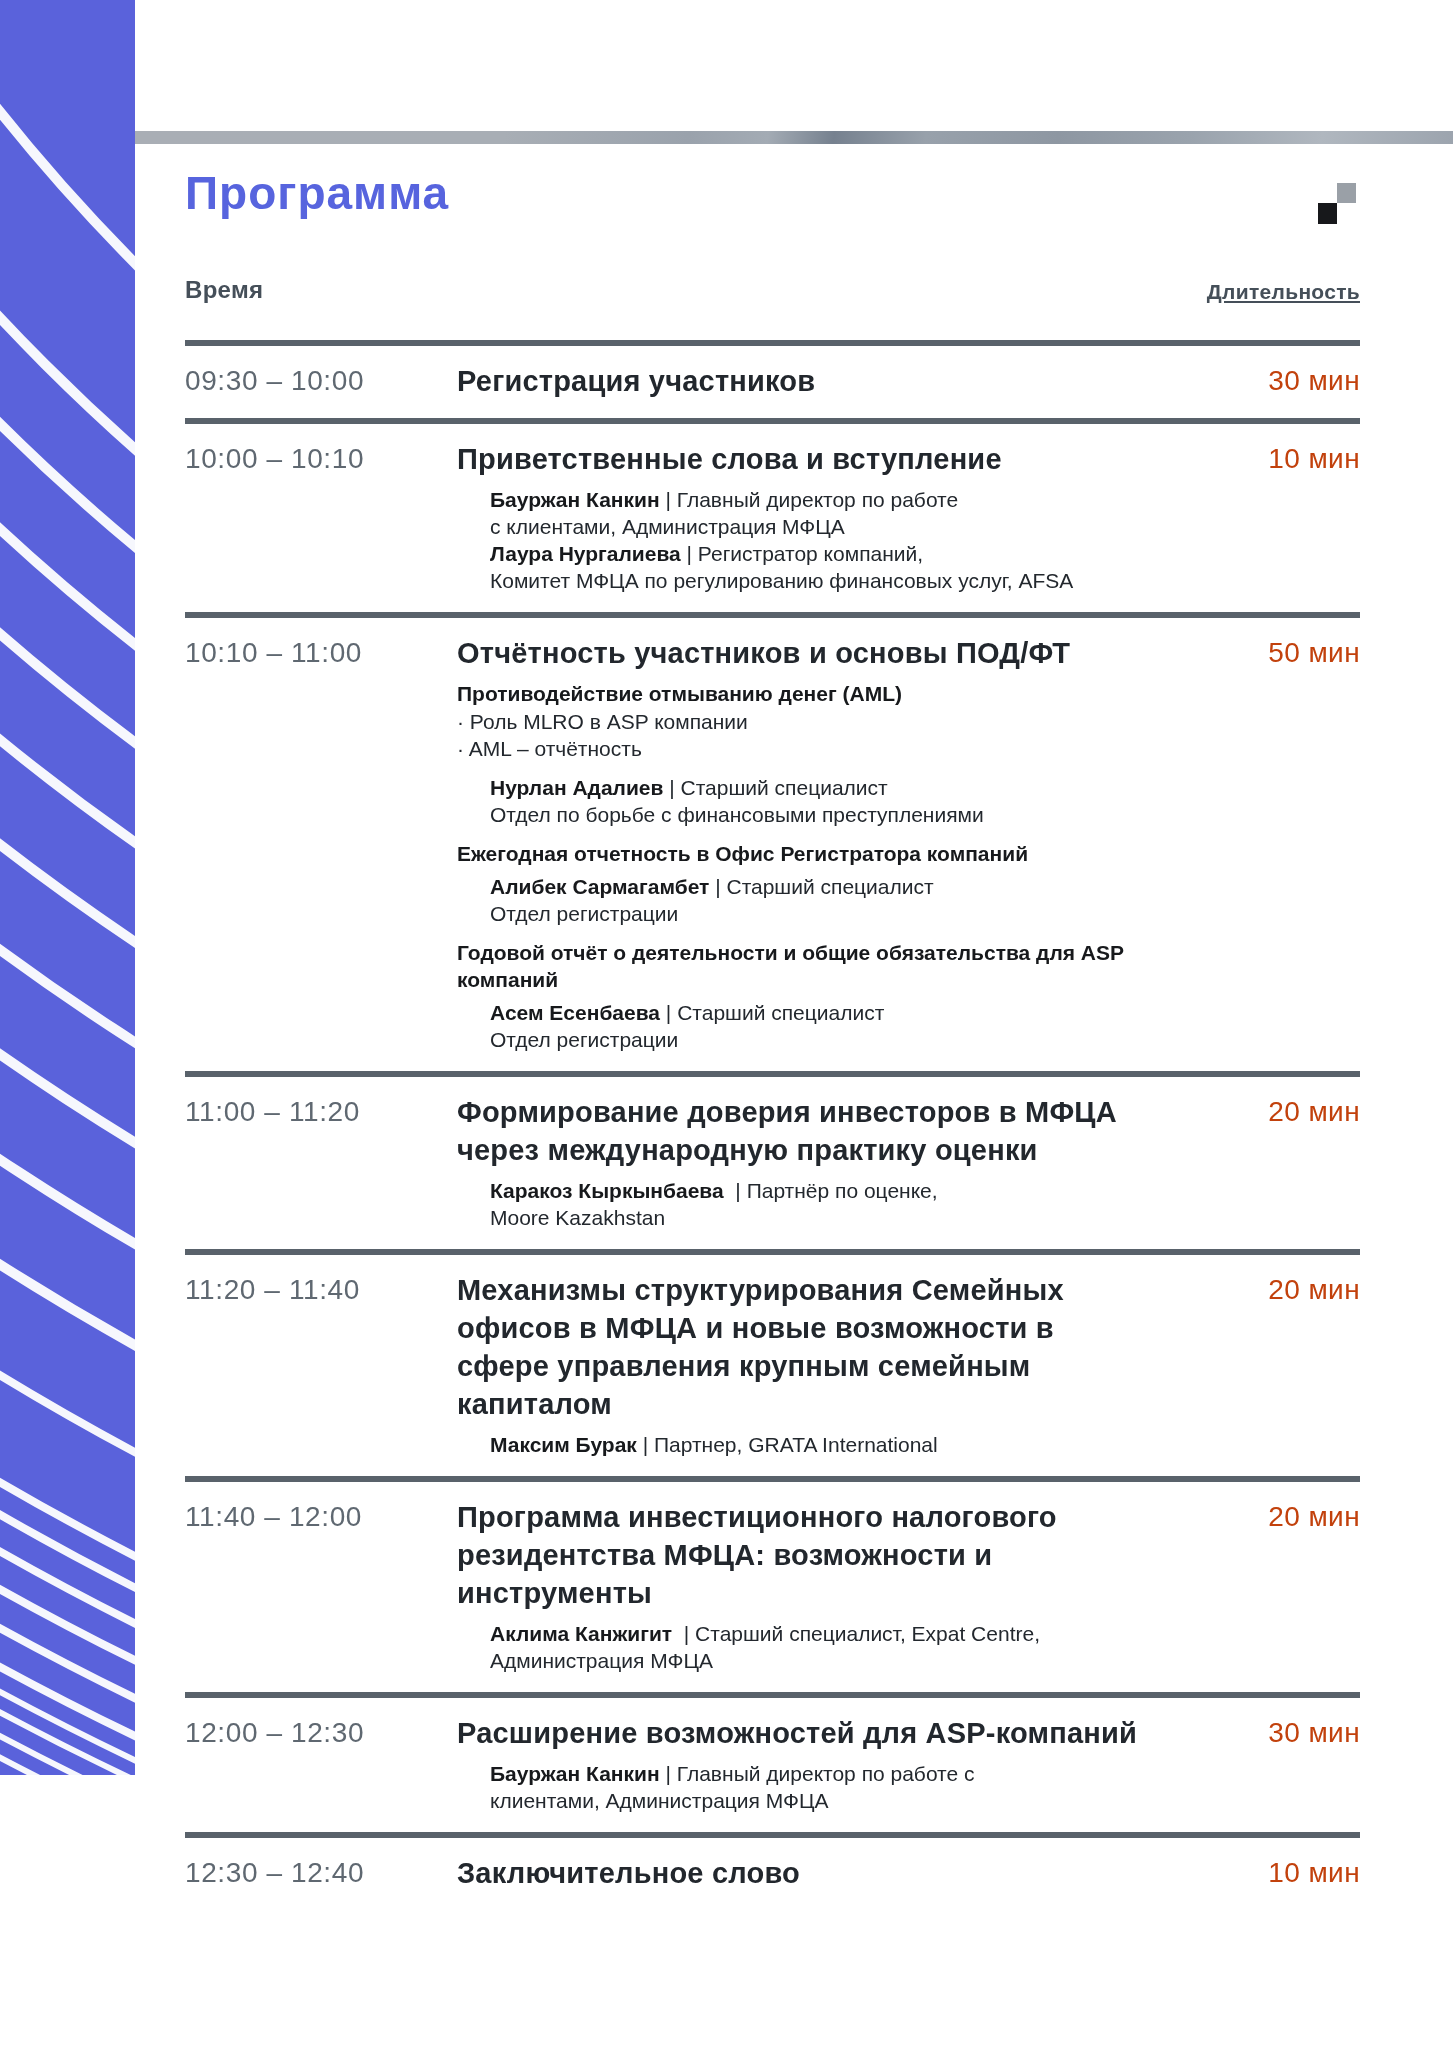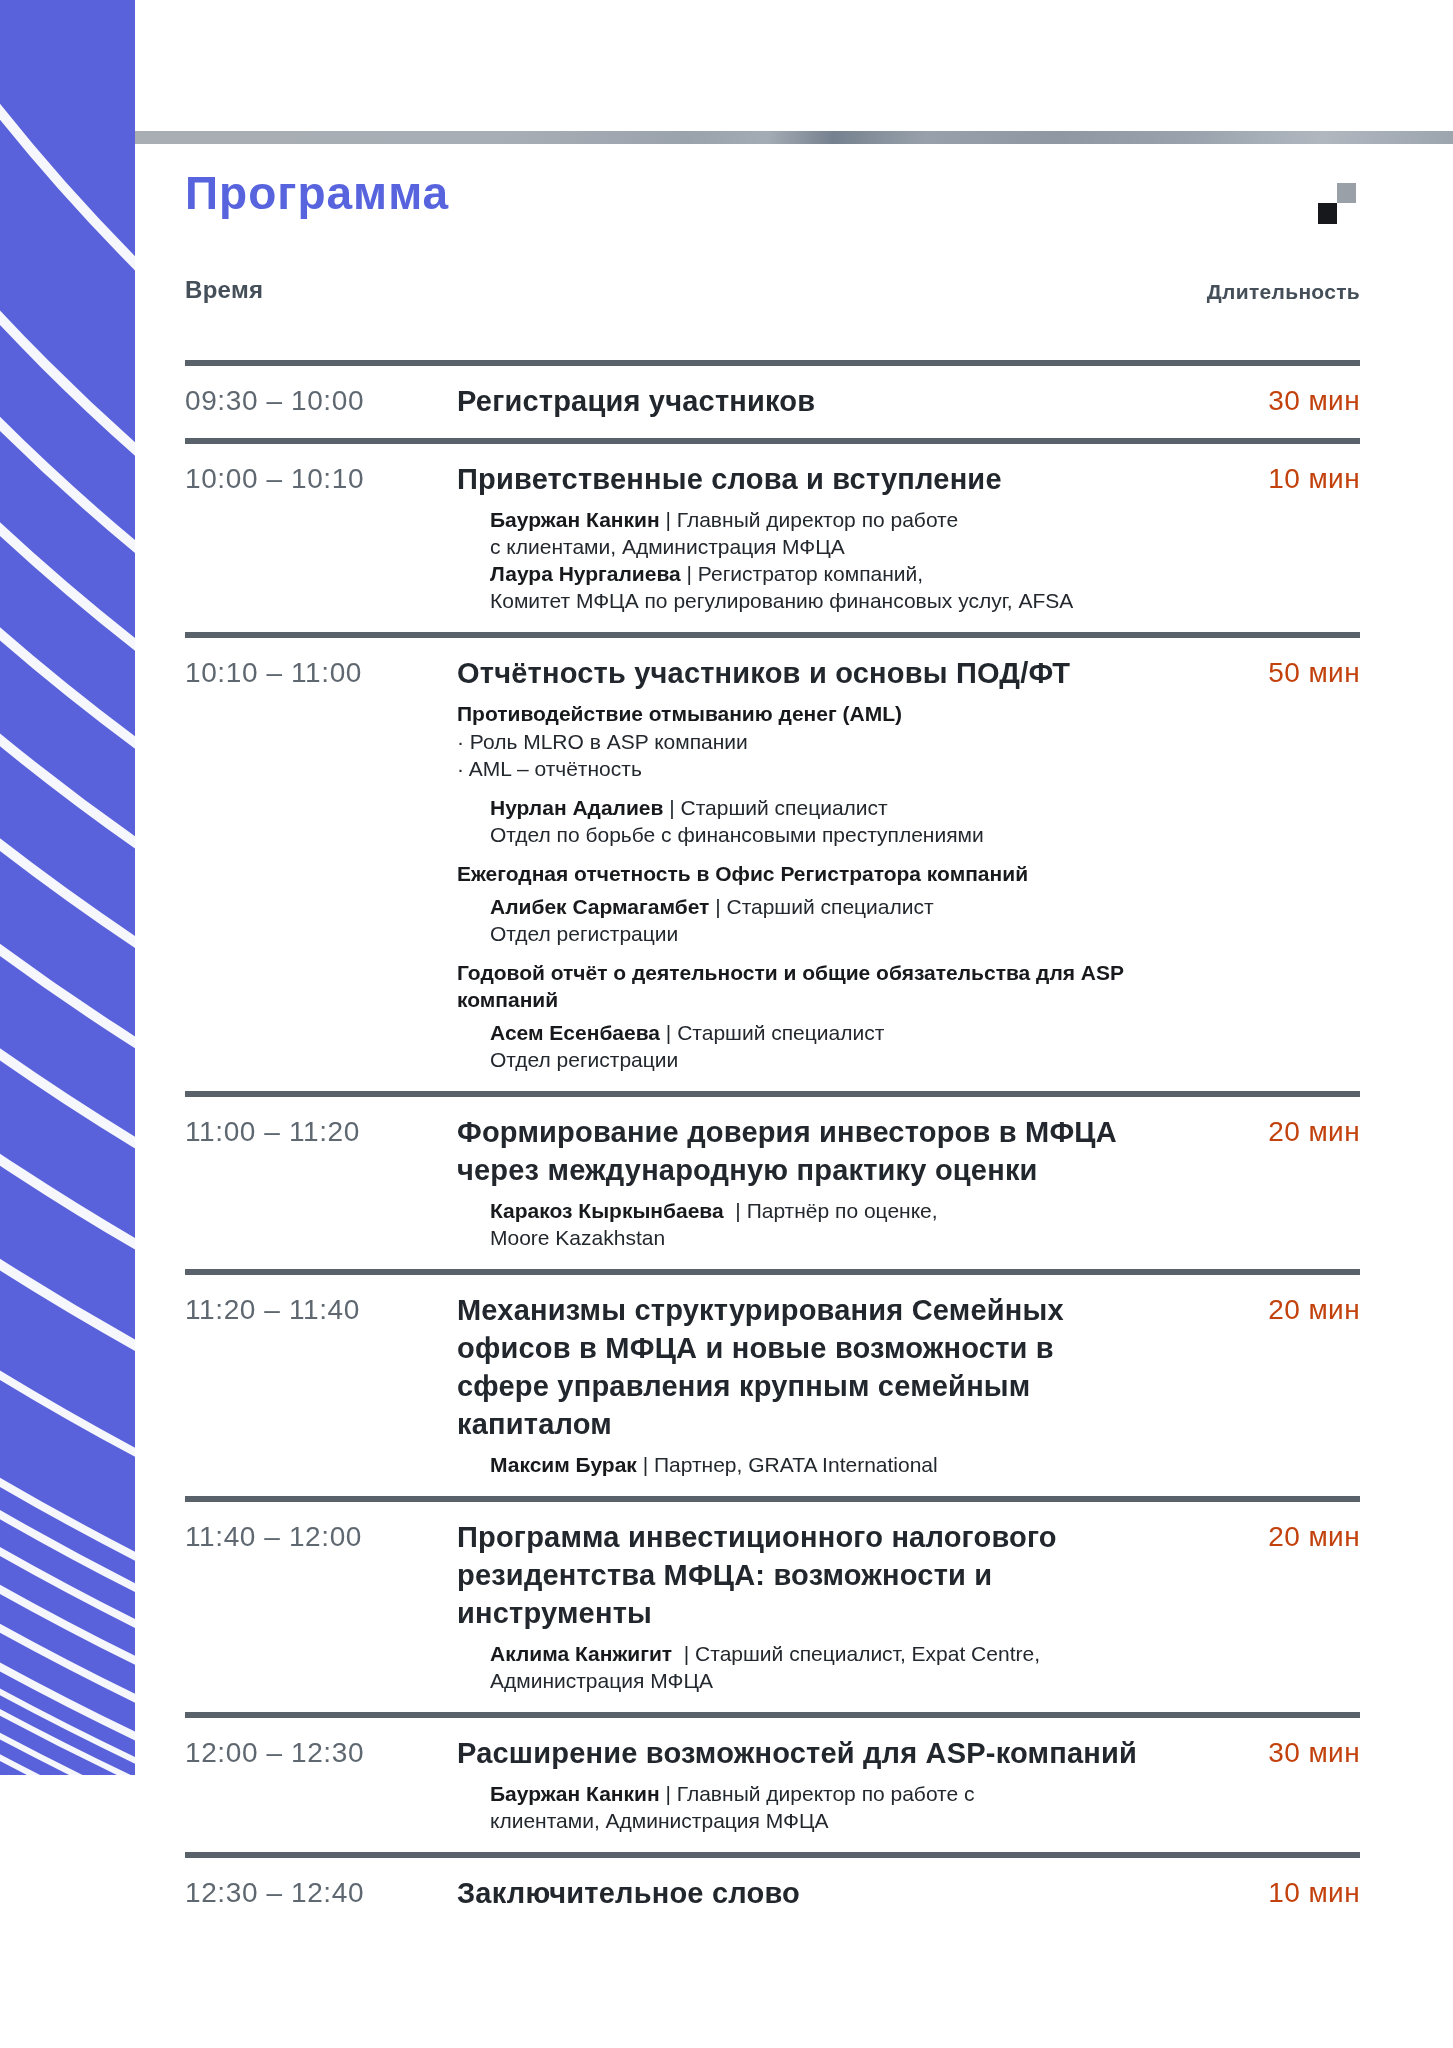--- a/index.html
+++ b/index.html
@@ -40,24 +40,24 @@
 
   .page-title {
     margin: 0 0 60px 0;
     font-size: 46px; line-height: 1;
     font-weight: 600; letter-spacing: 1px;
     color: #5764de;
   }
 
   .cols-header {
     display: flex; justify-content: space-between; align-items: flex-end;
-    margin-bottom: 56px;
+    margin-bottom: 36px;
   }
   .col-time-label { font-size: 24px; font-weight: 600; color: #454f59; letter-spacing: 0.3px; }
-  .col-dur-label  { font-size: 21px; font-weight: 600; color: #454f59; letter-spacing: 0.3px; }
+  .col-dur-label  { font-size: 21px; font-weight: 600; color: #454f59; letter-spacing: 0.3px; text-decoration: underline; }
 
   .agenda-row {
     display: grid;
     grid-template-columns: 272px 1fr 155px;
     border-top: 6px solid #59626b;
     padding: 16px 0 18px 0;
   }
   .row-time {
     font-size: 28px; color: #5f6871; letter-spacing: 0.6px; line-height: 38px;
   }

